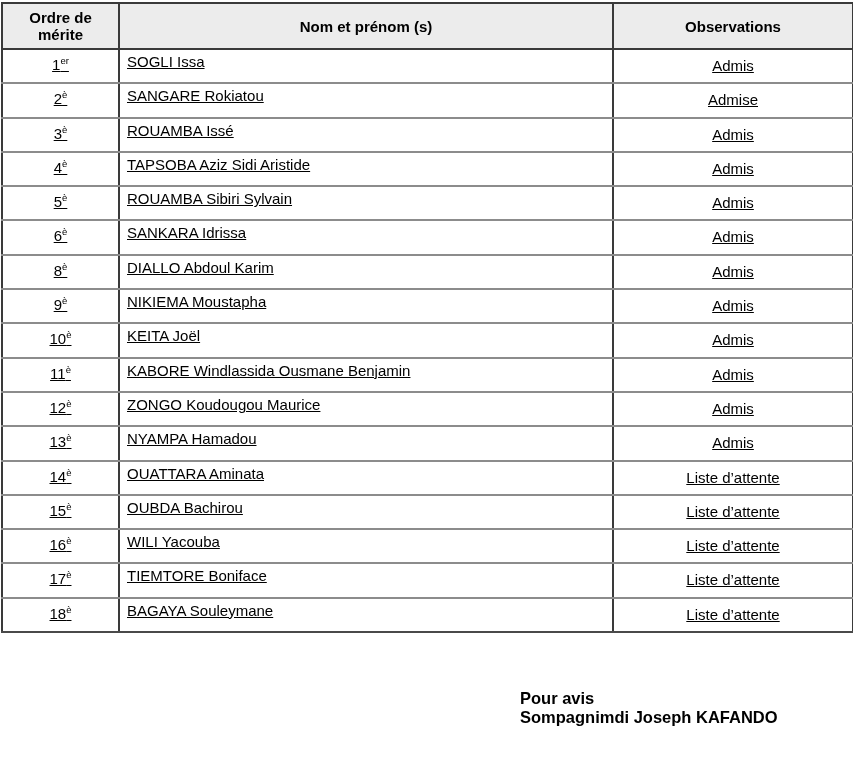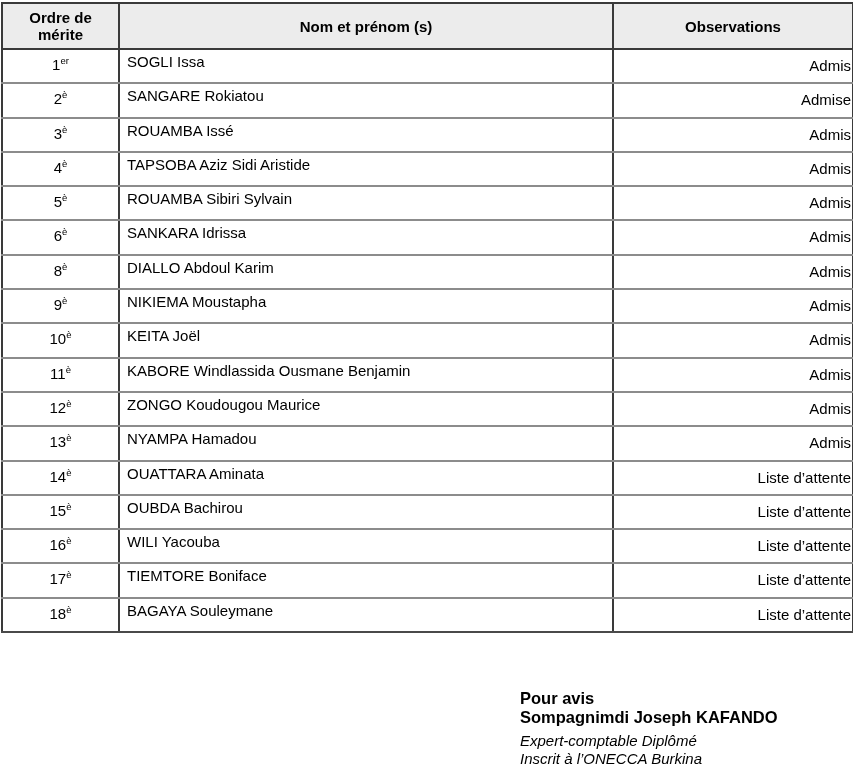--- a/index.html
+++ b/index.html
@@ -42,39 +42,40 @@
   tbody td {
     border-left: 2px solid #3a3a3a;
     border-right: 2px solid #3a3a3a;
     border-top: 2px solid #8c8c8c;
     border-bottom: 2px solid #8c8c8c;
     font-size: 15px;
     line-height: 17px;
     vertical-align: top;
     overflow: hidden;
     white-space: nowrap;
+    text-decoration: underline;
   }
   tbody tr:first-child td { border-top-color: #3a3a3a; }
   tbody tr:last-child td { border-bottom-color: #4a4a4a; }
 
   td.c-rank {
     text-align: center;
     padding-top: 6px;
   }
   td.c-rank sup {
     font-size: 9.5px;
     line-height: 0;
   }
   td.c-name {
     text-align: left;
     padding: 3px 4px 0 7px;
     border-radius: 11px;
   }
   td.c-obs {
-    text-align: right;
+    text-align: center;
     padding-top: 7px;
   }
 
   .signature-block {
     position: absolute;
     top: 689px;
     left: 520px;
     width: 332px;
     text-align: left;
   }
@@ -192,17 +193,13 @@
       <td class="c-rank"><span>18</span><sup>è</sup></td>
       <td class="c-name">BAGAYA Souleymane</td>
       <td class="c-obs">Liste d’attente</td>
     </tr>
     </tbody>
 </table>
 
 <div class="signature-block">
   <div class="sig-bold">Pour avis</div>
   <div class="sig-bold">Sompagnimdi Joseph KAFANDO</div>
-  <div class="sig-italic-group">
-    <div class="sig-italic">Expert-comptable Diplômé</div>
-    <div class="sig-italic">Inscrit à l’ONECCA Burkina</div>
-  </div>
 </div>
 
 </body></html>

